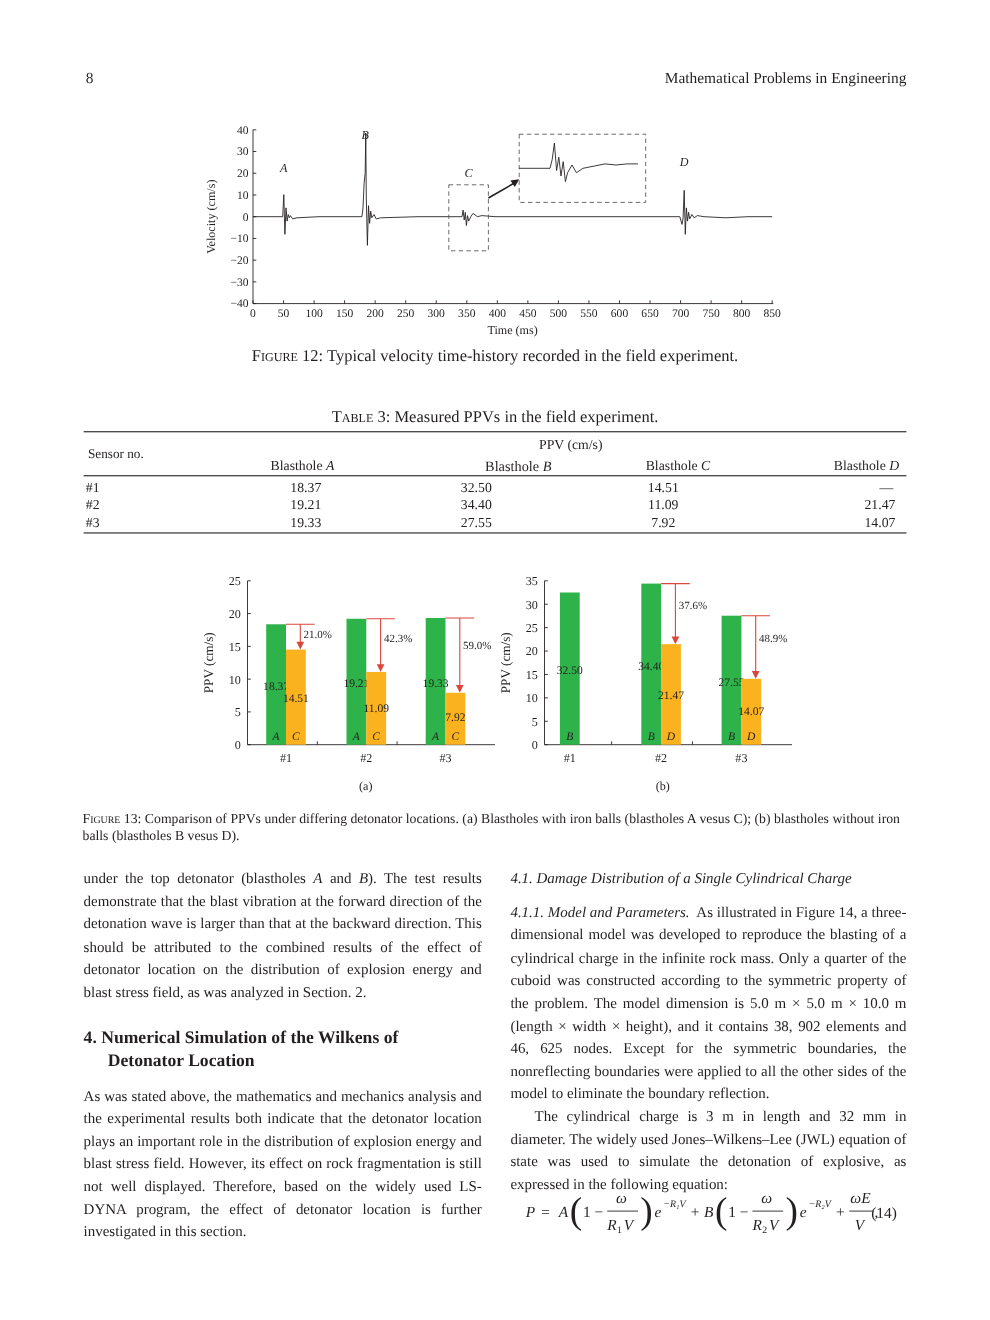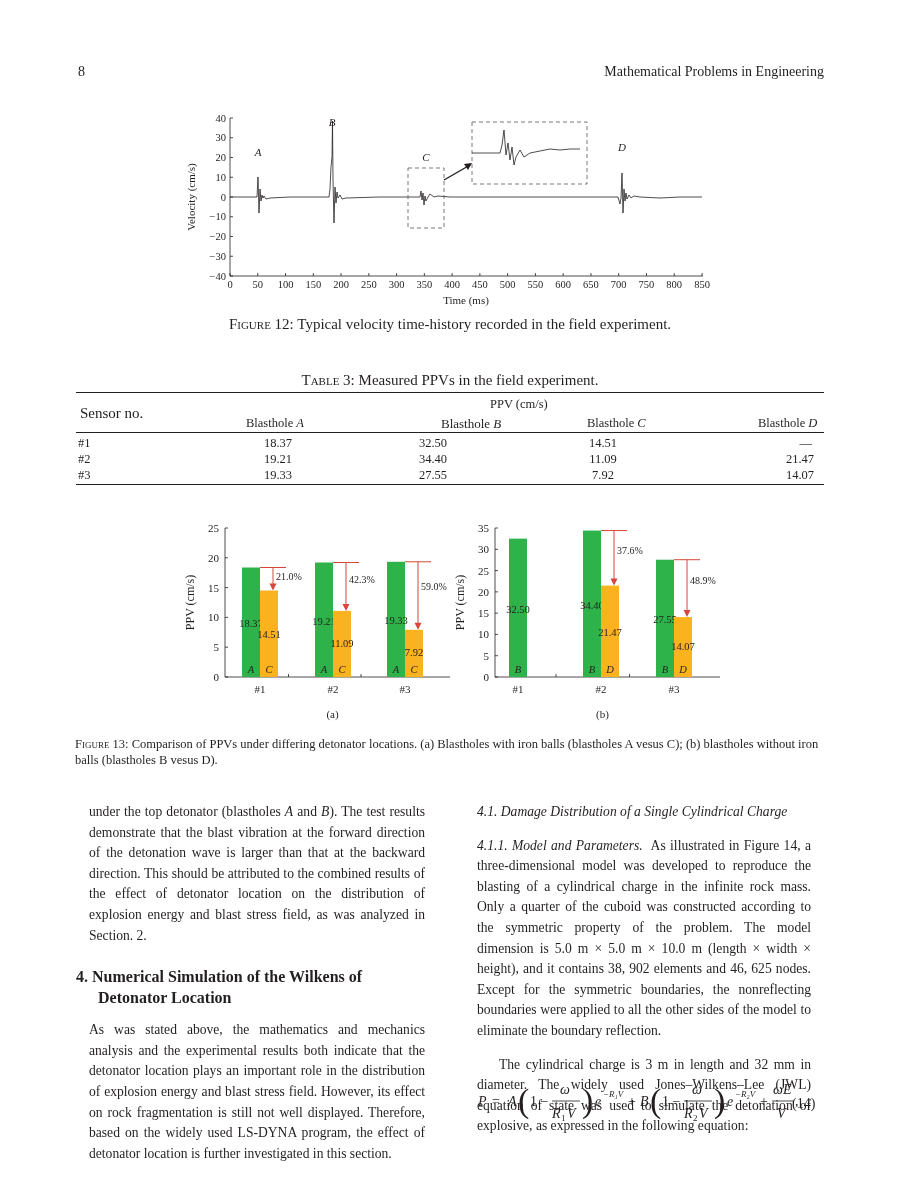--- a/index.html
+++ b/index.html
@@ -6,21 +6,21 @@
   body { width:900px; height:1200px; position:relative; overflow:hidden;
          font-family:"Liberation Serif","DejaVu Serif",serif; color:#231f20; }
   .abs { position:absolute; }
   .hdr { top:64px; font-size:14px; }
   .caption { font-size:15px; text-align:center; }
   .sc { font-variant:small-caps; }
   svg text { font-family:"Liberation Serif","DejaVu Serif",serif; fill:#231f20; }
   table.ppv { border-collapse:collapse; width:756px; font-size:12.5px; }
   table.ppv td { padding:0; height:16px; }
   .col { font-size:13.6px; line-height:20.6px; text-align:justify; }
-  .col p { margin:13px; }
+  .col p { margin:0; }
   .indent { text-indent:22px; }
   h2.sec { font-size:16px; font-weight:bold; margin:0; line-height:21px; }
   .it { font-style:italic; }
 </style>
 </head>
 <body>
 
 <div class="abs hdr" style="left:78px;">8</div>
 <div class="abs hdr" style="right:76px;">Mathematical Problems in Engineering</div>
 
@@ -109,21 +109,21 @@
 
 <div class="abs caption" style="left:0;width:900px;top:316px;">
   <span class="sc">Figure 12:</span><span> Typical velocity time-history recorded in the field experiment.</span>
 </div>
 
 <div class="abs caption" style="left:0;width:900px;top:372px;">
   <span class="sc">Table 3:</span><span> Measured PPVs in the field experiment.</span>
 </div>
 
 <div class="abs" style="left:76px;top:392px;width:748px;border-top:1.2px solid #231f20;"></div>
-<div class="abs" style="left:80px;top:405px;font-size:15px;">Sensor no.</div>
+<div class="abs" style="left:80px;top:405px;font-size:12px;">Sensor no.</div>
 <div class="abs" style="left:490px;top:397px;font-size:12.5px;">PPV (cm/s)</div>
 <div class="abs" style="left:246px;top:416px;font-size:12.5px;"><span>Blasthole </span><i>A</i></div>
 <div class="abs" style="left:417px;top:416px;font-size:13px;margin-left:24px;"><span>Blasthole </span><i>B</i></div>
 <div class="abs" style="left:587px;top:416px;font-size:12.5px;"><span>Blasthole </span><i>C</i></div>
 <div class="abs" style="left:758px;top:416px;font-size:12.5px;"><span>Blasthole </span><i>D</i></div>
 <div class="abs" style="left:76px;top:432px;width:748px;border-top:0.8px solid #231f20;"></div>
 
 <table class="ppv abs" style="left:78px;top:435px;">
   <tbody>
     <tr>

